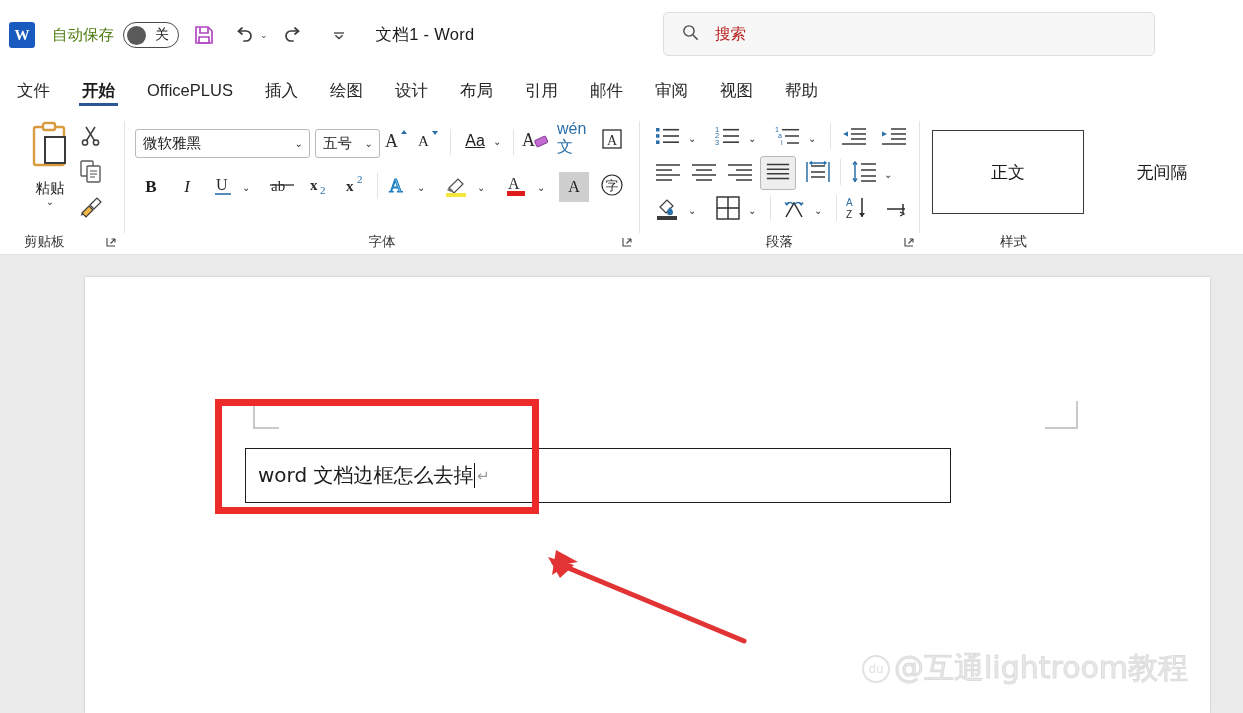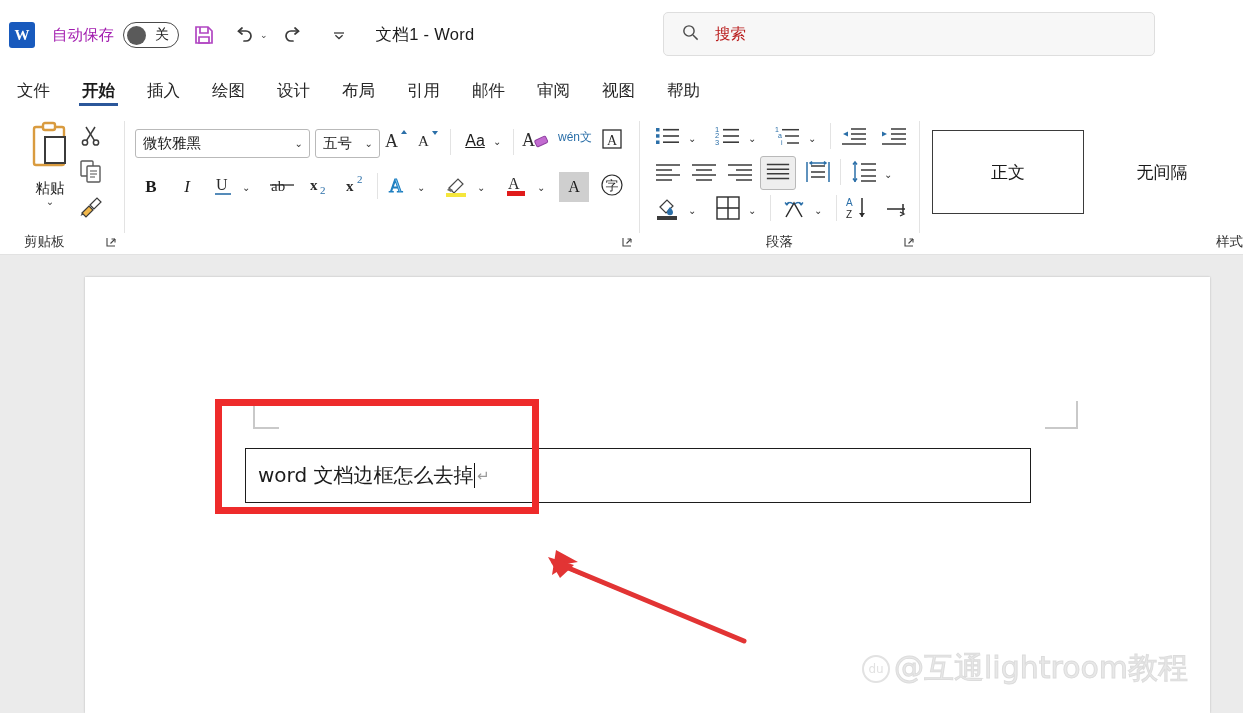--- a/index.html
+++ b/index.html
@@ -15,21 +15,21 @@
   .titlebar {
     position: absolute; top:0; left:0; width:1243px; height:70px;
     background:#ffffff; display:flex; align-items:center;
   }
   .word-logo {
     width:26px; height:26px; margin-left:9px; background:#185ABD;
     border-radius:3px; color:#fff; font-size:15px; font-weight:bold;
     display:flex; align-items:center; justify-content:center;
     font-family:"Liberation Serif", serif;
   }
-  .autosave-label { margin-left:17px; font-size:15.5px; color:#a21caf; }
+  .autosave-label { margin-left:17px; font-size:15.5px; color:#4d7c0f; }
   .toggle {
     margin-left:9px; width:56px; height:26px; border-radius:13px;
     border:1.6px solid #4a4a4a; background:#fff;
     display:flex; align-items:center; padding-left:3px; position:relative;
   }
   .toggle .knob { width:19px; height:19px; border-radius:50%; background:#5a5a5a; }
   .toggle .state { position:absolute; right:9px; font-size:14px; color:#1b1b1b; }
   .qat-btn {
     margin-left:10px; width:30px; height:30px; display:flex;
     align-items:center; justify-content:center; cursor:default;
@@ -212,20 +212,21 @@
         <circle cx="8.4" cy="8.4" r="5.4"></circle>
           <path d="M12.6 12.6L17.5 17.5"></path>
       </svg>
     </span>
     <span class="ph">搜索</span>
   </div>
 
   <div class="tabs">
     <div class="tab">文件</div>
     <div class="tab active">开始</div>
+    <div class="tab">OfficePLUS</div>
     <div class="tab">插入</div>
     <div class="tab">绘图</div>
     <div class="tab">设计</div>
     <div class="tab">布局</div>
     <div class="tab">引用</div>
     <div class="tab">邮件</div>
     <div class="tab">审阅</div>
     <div class="tab">视图</div>
     <div class="tab">帮助</div>
   </div>
@@ -321,21 +322,21 @@
       <div class="divider" style="left:388px; top:18px; height:26px;"></div>
       <div class="ico-btn" style="left:395px; top:15px; width:32px;">
         <span>
           <svg width="28" height="26" viewBox="0 0 28 26">
               <text x="0" y="20" font-size="18" fill="#2b2b2b" font-family="Liberation Serif, serif">A</text>
               <rect x="13" y="12" width="12" height="7" rx="1.5" transform="rotate(-25 19 15)" fill="#c26bd0" stroke="#8e3fa0" stroke-width="1"></rect>
             </svg>
         </span>
       </div>
       <div class="ico-btn" style="left:432px; top:12px; width:36px; flex-direction:column;">
-        <span style="font-size:12px; color:#2b6fa8; line-height:1.1;">wén文</span>
+        <span style="font-size:16px; color:#2b6fa8; line-height:1.1;">wén文</span>
       </div>
       <div class="ico-btn" style="left:472px; top:15px; width:30px;">
         <span>
           <svg width="24" height="24" viewBox="0 0 24 24">
               <rect x="3" y="3" width="18" height="18" fill="none" stroke="#2b2b2b" stroke-width="1.3"></rect>
               <text x="7" y="18" font-size="14" fill="#2b2b2b" font-family="Liberation Serif, serif">A</text>
             </svg>
         </span>
       </div>
 
@@ -407,20 +408,21 @@
       </div>
       <div class="ico-btn" style="left:472px; top:61px; width:30px;">
         <span>
           <svg width="26" height="26" viewBox="0 0 26 26">
               <circle cx="13" cy="13" r="10" fill="none" stroke="#2b2b2b" stroke-width="1.2"></circle>
               <text x="6.5" y="18" font-size="13" fill="#2b2b2b" font-family="DejaVu Sans, sans-serif">字</text>
             </svg>
         </span>
       </div>
 
+      <div class="glabel">字体</div>
       <div class="launcher" style="left:495px;">
         <svg width="12" height="12" viewBox="0 0 12 12" fill="none" stroke="#444" stroke-width="1.1">
           <path d="M2 2v8h8"></path>
             <path d="M10 3L5.5 7.5"></path>
             <path d="M10 3v3.5M10 3H6.5"></path>
         </svg>
       </div>
     </div>
     <div class="divider" style="left:639px;"></div>
 
@@ -591,37 +593,37 @@
             <path d="M10 3L5.5 7.5"></path>
             <path d="M10 3v3.5M10 3H6.5"></path>
         </svg>
       </div>
     </div>
     <div class="divider" style="left:919px;"></div>
 
     <div class="rgroup" style="left:920px; width:323px;">
       <div class="style-card" style="left:166px;">无间隔</div>
       <div class="style-card sel" style="left:12px;">正文</div>
-      <div class="glabel" style="text-align:right; padding-left:80px;">样式</div>
+      <div class="glabel" style="text-align:left; padding-left:80px;">样式</div>
     </div>
   </div>
 
   <div class="docarea">
     <div class="page">
 
       <div class="mark-corner" style="left:168px; top:124px; width:26px; height:28px;">
         <i style="left:0; top:0; width:1.6px; height:28px;"></i>
         <i style="left:0; bottom:0; width:26px; height:1.6px;"></i>
       </div>
       <div class="mark-corner" style="left:960px; top:124px; width:33px; height:28px;">
         <i style="right:0; top:0; width:1.6px; height:28px;"></i>
         <i style="right:0; bottom:0; width:33px; height:1.6px;"></i>
       </div>
 
-      <div class="textbox" style="left:160px; top:171px; width:786px; height:55px;">
+      <div class="textbox" style="left:160px; top:171px; width:706px; height:55px;">
         <span class="txt">word 文档边框怎么去掉</span>
         <span class="caretline"></span>
         <span class="pilcrow">↵</span>
       </div>
 
       <div class="watermark" style="left:777px; top:371px;align-items:center;">
         <span class="wm-paw">du</span>
         <span>@互通lightroom教程</span>
       </div>
     </div>

